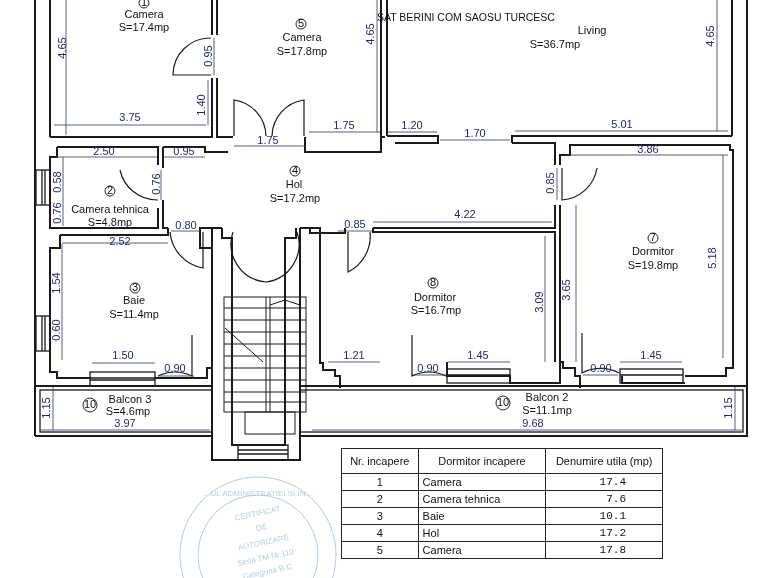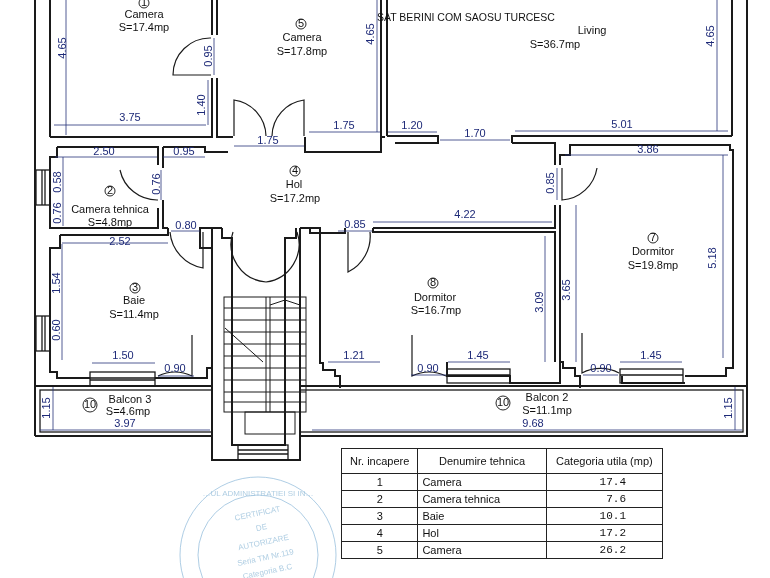--- a/index.html
+++ b/index.html
@@ -281,22 +281,22 @@
     <text class="stamptxt" transform="translate(268,574) rotate(-12)" text-anchor="middle">Categoria B.C</text>
   </g>
 </svg>
 
 <div class="header-text">SAT BERINI COM SAOSU TURCESC</div>
 
 <table class="rooms">
   <tbody>
       <tr>
     <th class="c-nr">Nr. incapere</th>
-    <th class="c-name">Denumire tehnica</th>
-    <th>Categoria utila (mp)</th>
+    <th class="c-name">Dormitor incapere</th>
+    <th>Denumire utila (mp)</th>
   </tr>
   <tr>
     <td class="c-nr">1</td>
     <td class="c-name">Camera</td>
     <td class="c-area">17.4</td>
   </tr>
   <tr>
     <td class="c-nr">2</td>
     <td class="c-name">Camera tehnica</td>
     <td class="c-area">7.6</td>
@@ -307,16 +307,16 @@
     <td class="c-area">10.1</td>
   </tr>
   <tr>
     <td class="c-nr">4</td>
     <td class="c-name">Hol</td>
     <td class="c-area">17.2</td>
   </tr>
   <tr>
     <td class="c-nr">5</td>
     <td class="c-name">Camera</td>
-    <td class="c-area">26.2</td>
+    <td class="c-area">17.8</td>
   </tr>
 </tbody>
   </table>
 
 </body></html>

